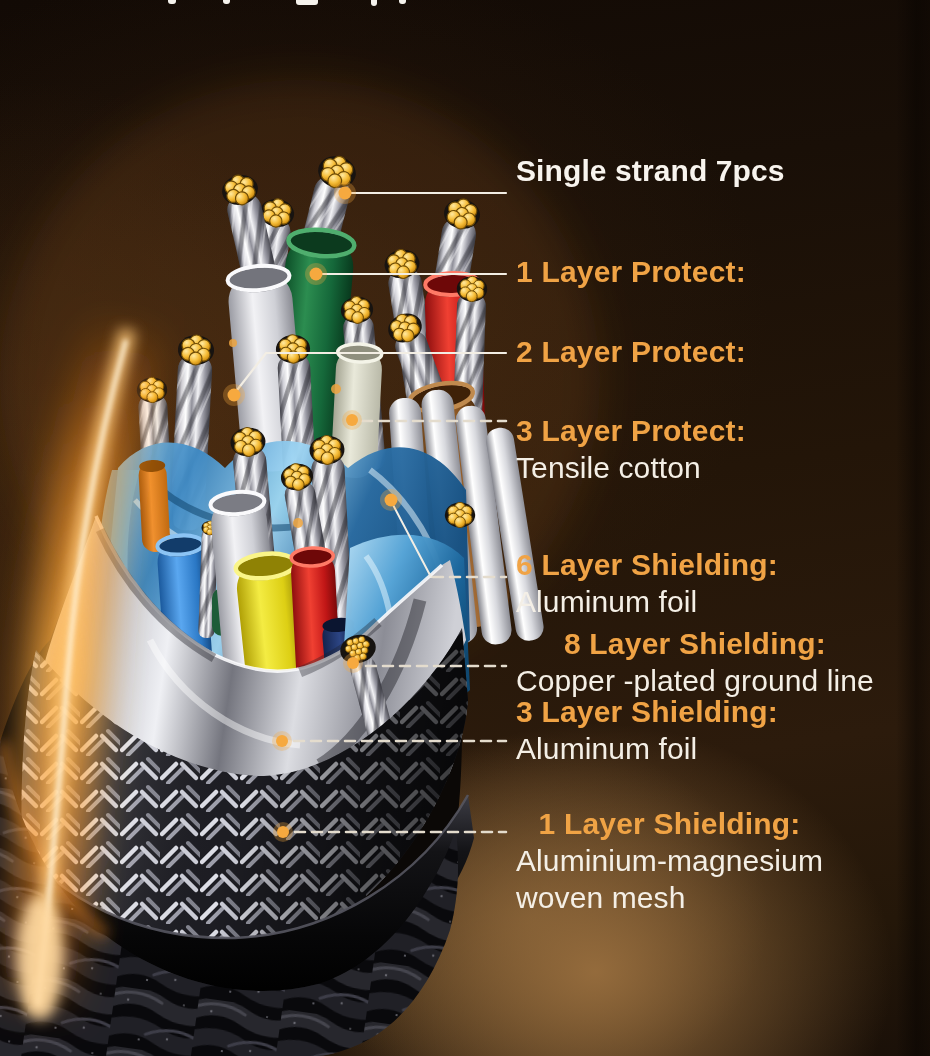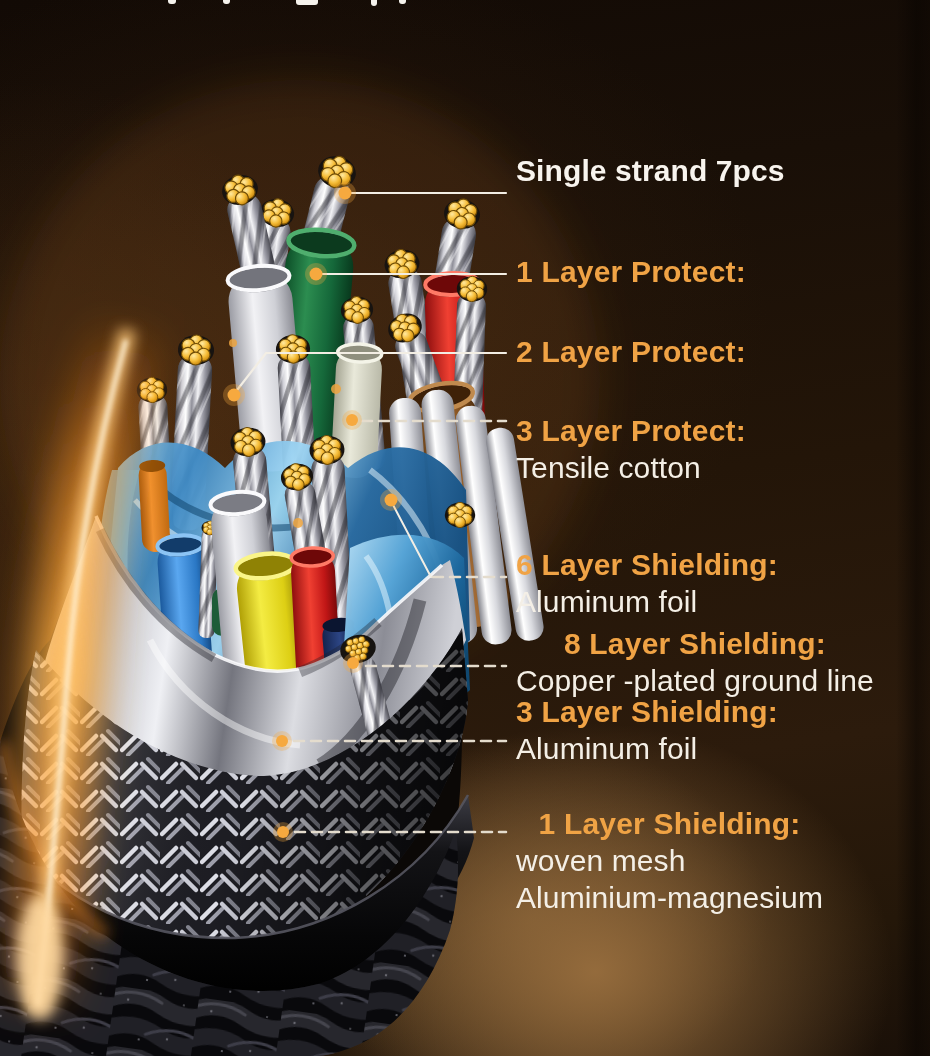--- a/index.html
+++ b/index.html
@@ -471,17 +471,17 @@
   <div class="callout" style="top:625px">
     <div class="co-title">8 Layer Shielding:</div>
     <div class="co-line">Copper -plated ground line</div>
   </div>
   <div class="callout" style="top:693px">
     <div class="co-title">3 Layer Shielding:</div>
     <div class="co-line">Aluminum foil</div>
   </div>
   <div class="callout" style="top:805px">
     <div class="co-title">1 Layer Shielding:</div>
+    <div class="co-line">Aluminium-magnesium</div>
     <div class="co-line">woven mesh</div>
-    <div class="co-line">Aluminium-magnesium</div>
   </div>
 
 </div>
 
 </body></html>

